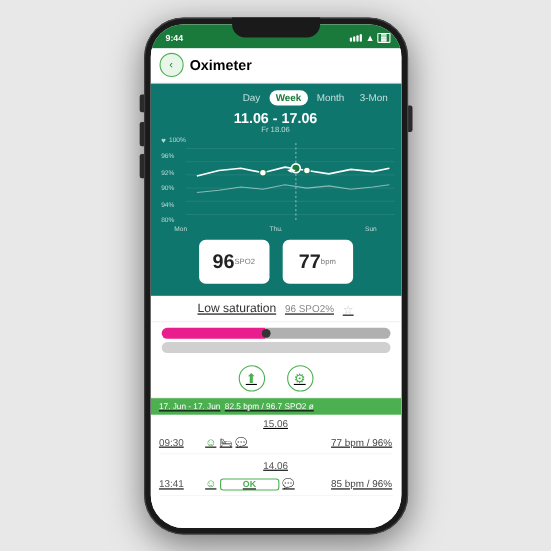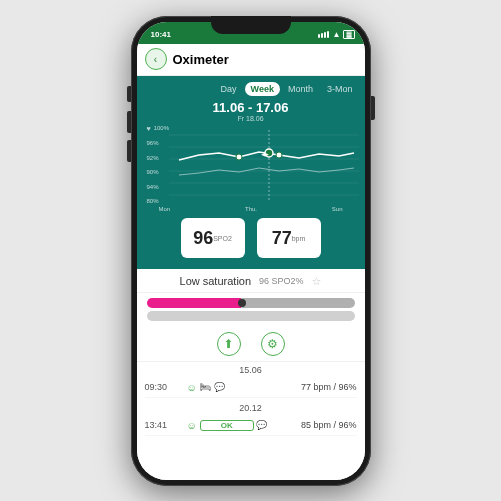--- a/index.html
+++ b/index.html
@@ -224,20 +224,21 @@
       margin-top: 1px;
     }
 
     
     .content-area {
       flex: 1;
       background: #fff;
       overflow: hidden;
       display: flex;
       flex-direction: column;
+      text-decoration: underline;
     }
 
     
     .low-sat-row {
       display: flex;
       align-items: center;
       justify-content: center;
       gap: 8px;
       padding: 6px 10px 4px;
       border-bottom: 1px solid #f0f0f0;
@@ -413,21 +414,21 @@
 <div class="phone-outer">
   <div class="notch"></div>
   <div class="side-btn-right"></div>
   <div class="side-btn-left-1"></div>
   <div class="side-btn-left-2"></div>
   <div class="side-btn-left-3"></div>
 
   <div class="phone-inner">
 
     <div class="status-bar">
-      <span class="status-left">10:41</span>
+      <span class="status-left">9:44</span>
       <div class="status-right">
         <div class="signal-dots">
           <div class="signal-bar" style="height:4px"></div>
           <div class="signal-bar" style="height:5px"></div>
           <div class="signal-bar" style="height:6px"></div>
           <div class="signal-bar" style="height:7px"></div>
         </div>
         <span style="font-size:8px;">▲</span>
         <span style="font-size:7px; border:1px solid #fff; padding:0 2px; border-radius:1px;">▓</span>
       </div>
@@ -534,36 +535,40 @@
 
       <div class="control-row">
         <div class="ctrl-btn">
           <span>⬆</span>
         </div>
         <div class="ctrl-btn">
           <span>⚙</span>
         </div>
       </div>
 
+      <div class="footer-date-row">
+        <span class="footer-date-text">17. Jun - 17. Jun</span>
+        <span class="footer-date-text">82.5 bpm / 96.7 SPO2 ø</span>
+      </div>
 
       <div class="time-section">
         <div class="time-header">15.06</div>
         <div class="time-entry">
           <span class="time-val">09:30</span>
           <div class="entry-icons">
             <span class="entry-icon smiley-ok">☺</span>
             <span class="entry-icon" style="font-size:9px;">🛏</span>
             <span class="entry-icon" style="font-size:9px; color:#aaa;">💬</span>
           </div>
           <span class="entry-readings">77 bpm / 96%</span>
         </div>
       </div>
 
       <div class="time-section">
-        <div class="time-header">20.12</div>
+        <div class="time-header">14.06</div>
         <div class="time-entry">
           <span class="time-val">13:41</span>
           <div class="entry-icons">
             <span class="smiley-ok">☺</span>
             <span class="ok-badge">OK</span>
             <span style="font-size:9px; color:#aaa;">💬</span>
           </div>
           <span class="entry-readings">85 bpm / 96%</span>
         </div>
       </div>

